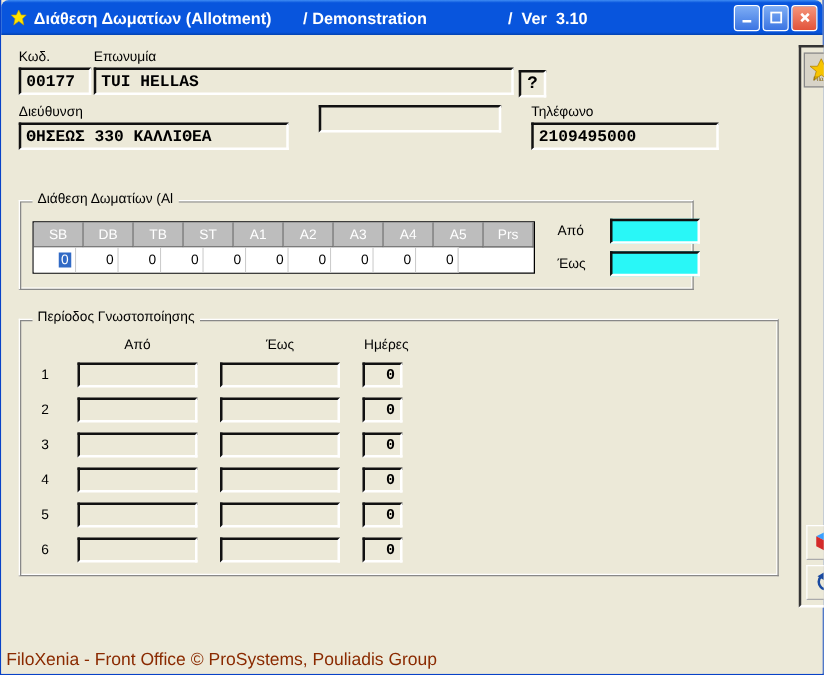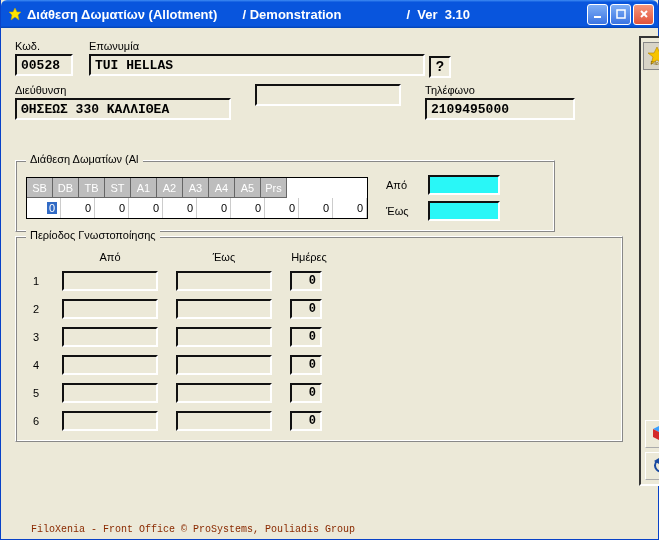--- a/index.html
+++ b/index.html
@@ -108,21 +108,21 @@
     border-color: #666 #fff #fff #666;
     background: #ece9d8;
     height: 22px;
     padding: 2px 4px;
     font-family: "Courier New", monospace;
     font-weight: bold;
     font-size: 13px;
     color: #000;
     display: flex; align-items: center;
   }
-  .row1 { display: flex; gap: 16px; margin-bottom: 8px; }
+  .row1 { display: flex; gap: 2px; margin-bottom: 8px; }
   .row2 { display: flex; gap: 24px; margin-bottom: 40px; }
   .col { display: flex; flex-direction: column; }
   .col.kod { width: 58px; }
   .col.epon { width: 360px; position: relative; }
   .col.epon .field { width: 336px; }
   .col.addr { width: 216px; }
   .col.city { width: 146px; }
   .col.tel  { width: 150px; }
   .qbtn {
     position: absolute;
@@ -134,40 +134,40 @@
     display: flex; align-items: center; justify-content: center;
     font-family: "Courier New", monospace; font-weight: bold; font-size: 14px;
     cursor: pointer;
   }
 
   .groupbox {
     border: 1px solid #888;
     border-color: #fff #888 #888 #fff;
     box-shadow: inset 1px 1px 0 #888, inset -1px -1px 0 #fff;
     position: relative;
-    margin-bottom: 4px;
+    margin-bottom: 23px;
     padding: 14px 10px 10px 10px;
   }
   .groupbox .legend {
     position: absolute;
     top: -8px; left: 10px;
     background: #ece9d8;
     padding: 0 4px;
     font-size: 11px;
     color: #000;
   }
 
   .alloc-row { display: flex; align-items: center; }
   .grid {
     border: 1px solid #000;
     background: #fff;
   }
   .grid-head { display: flex; }
   .grid-head .gh {
-    width: 26px; height: 20px;
+    width: 40px; height: 20px;
     background: #bdbdbd;
     color: #fff;
     font-size: 11px;
     display: flex; align-items: center; justify-content: center;
     border-right: 1px solid #666;
     border-bottom: 1px solid #666;
     text-align: right;
   }
   .grid-body { display: flex; }
   .grid-body .gc {
@@ -221,24 +221,23 @@
     width: 32px;
     font-family: "Courier New", monospace;
     font-weight: bold;
     font-size: 12px;
     display: flex; align-items: center; justify-content: flex-end;
     padding-right: 4px;
   }
 
   .footer {
     position: absolute;
-    bottom: 4px; left: 30px;
-    font-size: 10px;
+    bottom: 4px; left: 4px;
+    font-size: 14px;
     color: #8a2a00;
-    font-family: Liberation Mono, monospace;
   }
 </style>
 </head>
 <body>
 
 <div class="window">
 
   <div class="titlebar">
     <span class="title-icon">
       <svg width="14" height="14" viewBox="0 0 14 14">
@@ -266,21 +265,21 @@
     </div>
   </div>
 
   <div class="client">
 
     <div class="main-area">
 
       <div class="row1">
         <div class="col kod">
           <span class="label">Κωδ.</span>
-          <div class="field">00528</div>
+          <div class="field">00177</div>
         </div>
         <div class="col epon">
           <span class="label">Επωνυμία</span>
           <div class="field">TUI HELLAS</div>
           <div class="qbtn">?</div>
         </div>
       </div>
 
       <div class="row2">
         <div class="col addr">

